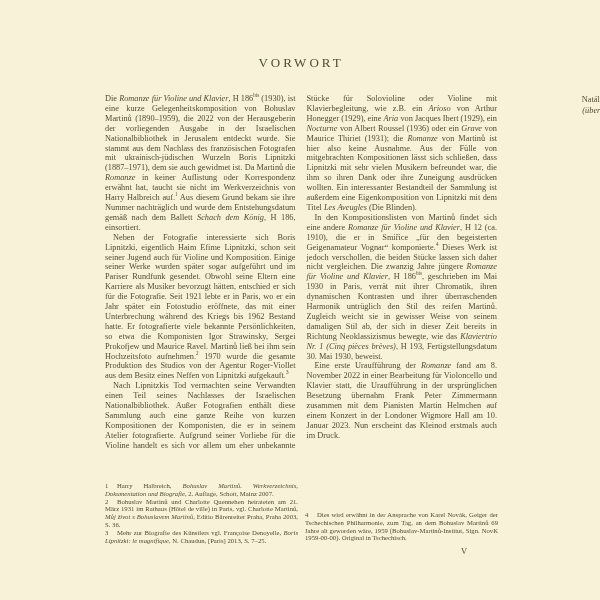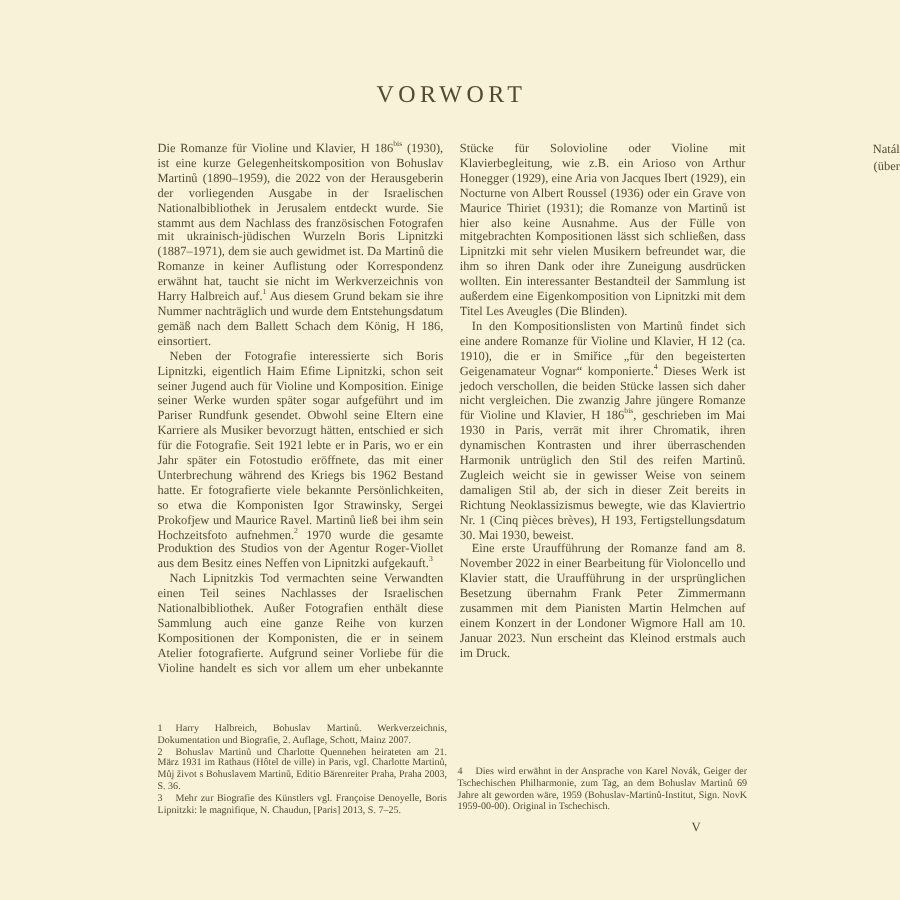--- a/index.html
+++ b/index.html
@@ -4,32 +4,32 @@
 <style>
   :root { --bg:#f8f2d8; --fg:#554a31; }
   html,body { margin:0; padding:0; }
   body {
     width:600px; height:600px; position:relative; overflow:hidden;
     background:var(--bg); color:var(--fg);
     font-family:"Liberation Serif", serif;
   }
   .page-title {
     position:absolute; top:55px; left:105px; width:392px;
-    text-align:center; font-size:16px; letter-spacing:3px;
+    text-align:center; font-size:13px; letter-spacing:3px;
     font-weight:400; margin:0;
   }
   .columns {
     position:absolute; left:105px; top:94px; width:392px; height:360px;
     column-count:2; column-gap:11px; column-fill:auto;
     font-size:8.3px; line-height:9.9px; text-align:justify;
     text-justify:inter-word;
   }
   .para { margin:0; }
   .para.ind { text-indent:8px; }
-  .it { }
+  .it { font-style:italic; }
   .sup { vertical-align:super; font-size:0.62em; line-height:0; }
   .signature { margin-top:11px; padding-left:46px; text-align:center; line-height:11px; }
   .footnotes {
     position:absolute; width:193px;
     font-size:6.7px; line-height:7.8px; text-align:justify;
   }
   .footnotes.fn-left  { left:105px; top:482px; }
   .footnotes.fn-right { left:305px; top:511px; }
   .fn { margin:0; }
   .fn-num { display:inline-block; min-width:12px; }

